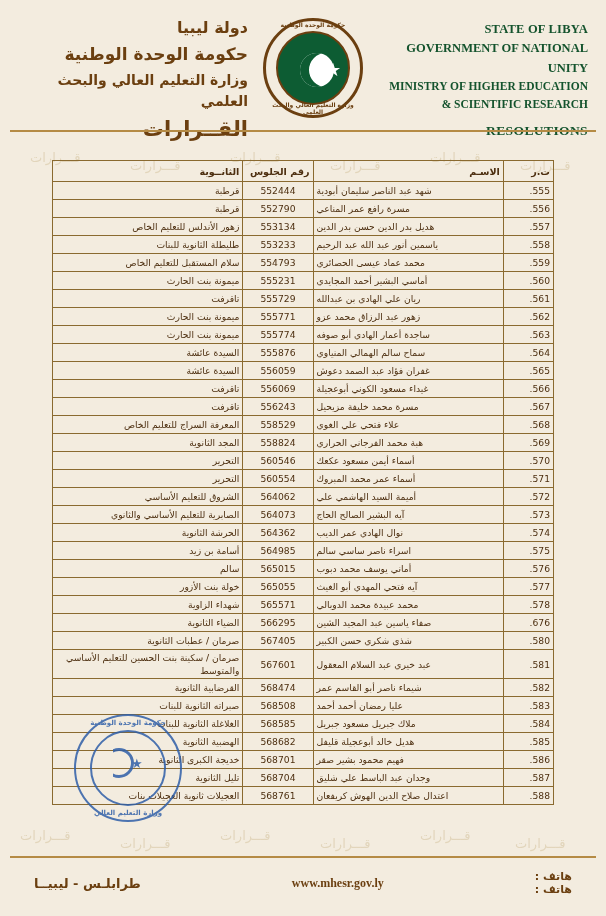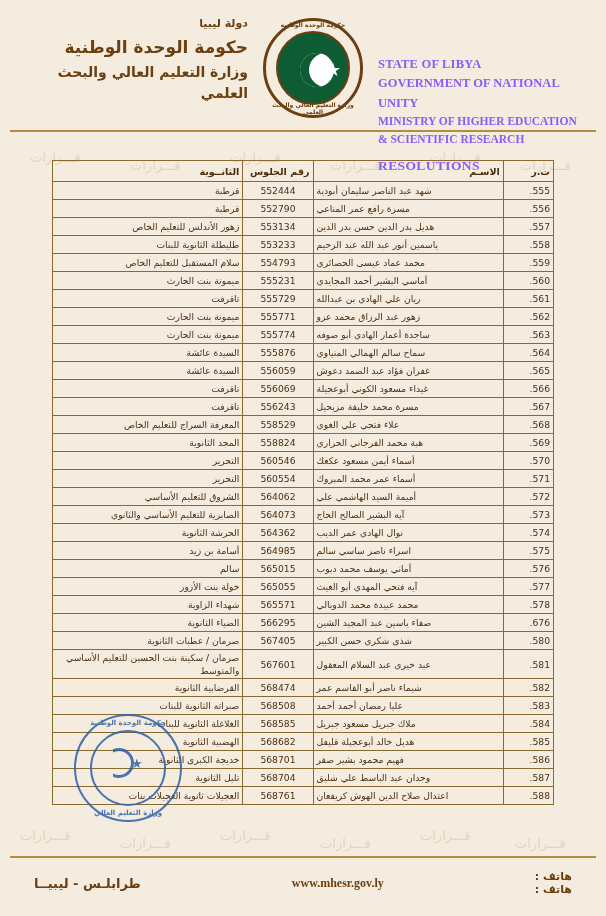--- a/index.html
+++ b/index.html
@@ -38,47 +38,46 @@
     position: relative;
     z-index: 2;
     height: 128px;
     display: flex;
     align-items: flex-start;
     justify-content: space-between;
     padding: 14px 18px 0 18px;
     box-sizing: border-box;
   }
   .header-en {
-    text-align: left;
+    text-align: right;
     direction: ltr;
     font-family: "Liberation Serif", serif;
-    color: #8b5cf6;
+    color: #14532d;
     font-weight: bold;
     line-height: 1.55;
     padding-top: 6px;
     width: 210px;
-    margin-top: 35px;
   }
   .header-en .l1 { font-size: 12.5px; letter-spacing: .2px; }
   .header-en .l2 { font-size: 12.5px; }
   .header-en .l3 { font-size: 11.5px; }
   .header-en .l4 { font-size: 11.5px; }
   .header-en .res { font-size: 13.5px; margin-top: 7px; letter-spacing: .4px; }
 
   .header-ar {
     text-align: right;
     direction: rtl;
     font-family: "DejaVu Sans", sans-serif;
     color: #6b3f10;
     font-weight: bold;
     line-height: 1.5;
     padding-top: 2px;
     width: 230px;
   }
-  .header-ar .a1 { font-size: 11px; }
+  .header-ar .a1 { font-size: 16px; }
   .header-ar .a2 { font-size: 17px; margin-top: 2px; }
   .header-ar .a3 { font-size: 14px; margin-top: 2px; }
   .header-ar .a4 { font-size: 21px; margin-top: 2px; letter-spacing: 3px; }
 
   
   .emblem {
     width: 100px;
     height: 100px;
     position: relative;
     flex: 0 0 auto;
@@ -313,20 +312,21 @@
     <div class="ring-inner">
       <div class="crescent"></div>
       <div class="star">★</div>
     </div>
   </div>
 
   <div class="header-ar">
     <div class="a1">دولة ليبيا</div>
     <div class="a2">حكومة الوحدة الوطنية</div>
     <div class="a3">وزارة التعليم العالي والبحث العلمي</div>
+    <div class="a4">القــرارات</div>
   </div>
 </div>
 
 <div class="divider"></div>
 
 <div class="table-wrap">
   <table class="rec">
     <thead>
       <tr>
         <th class="c-no">ت.ر</th>

